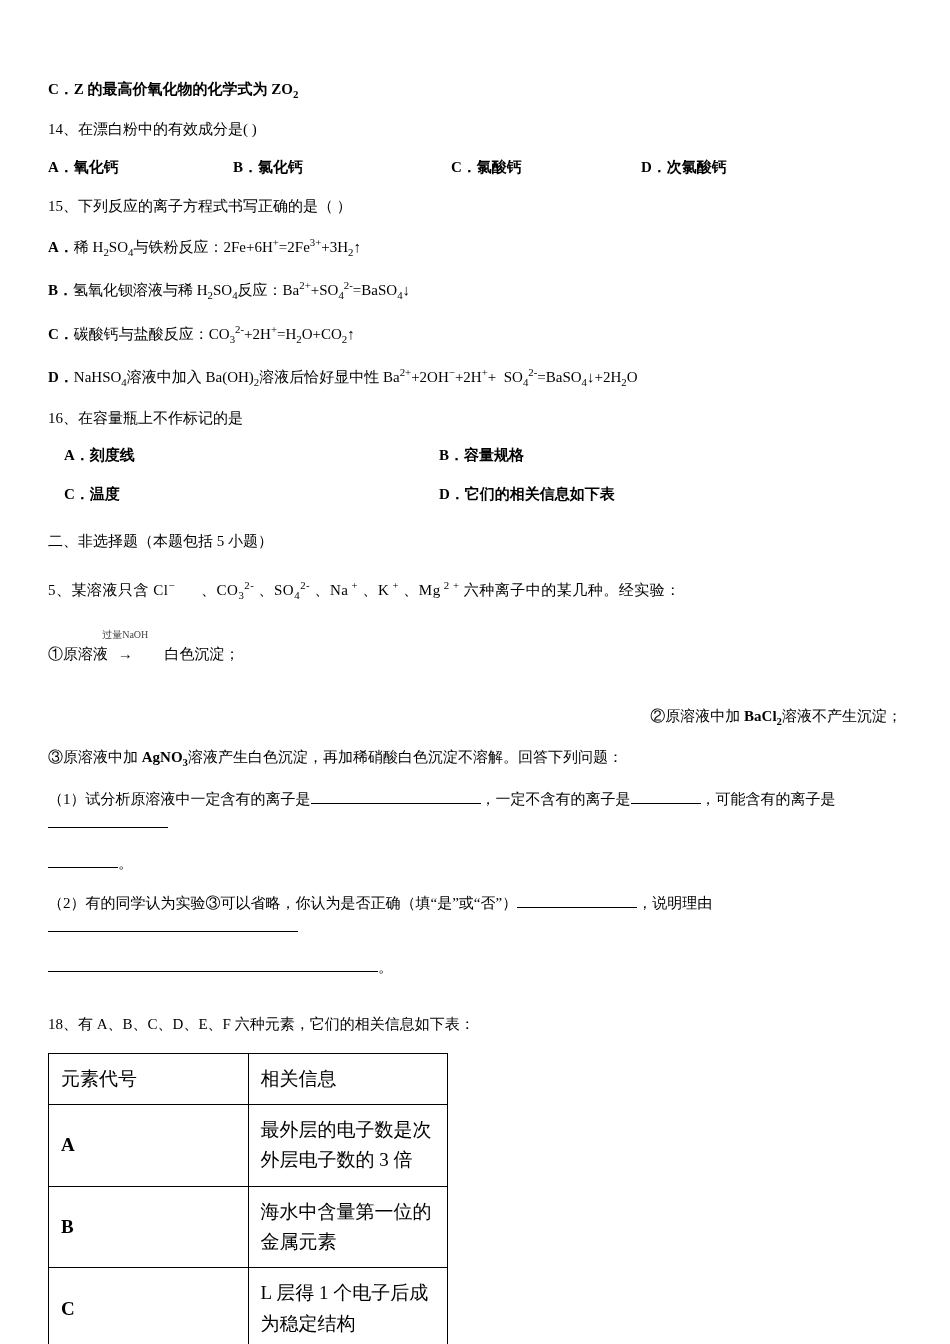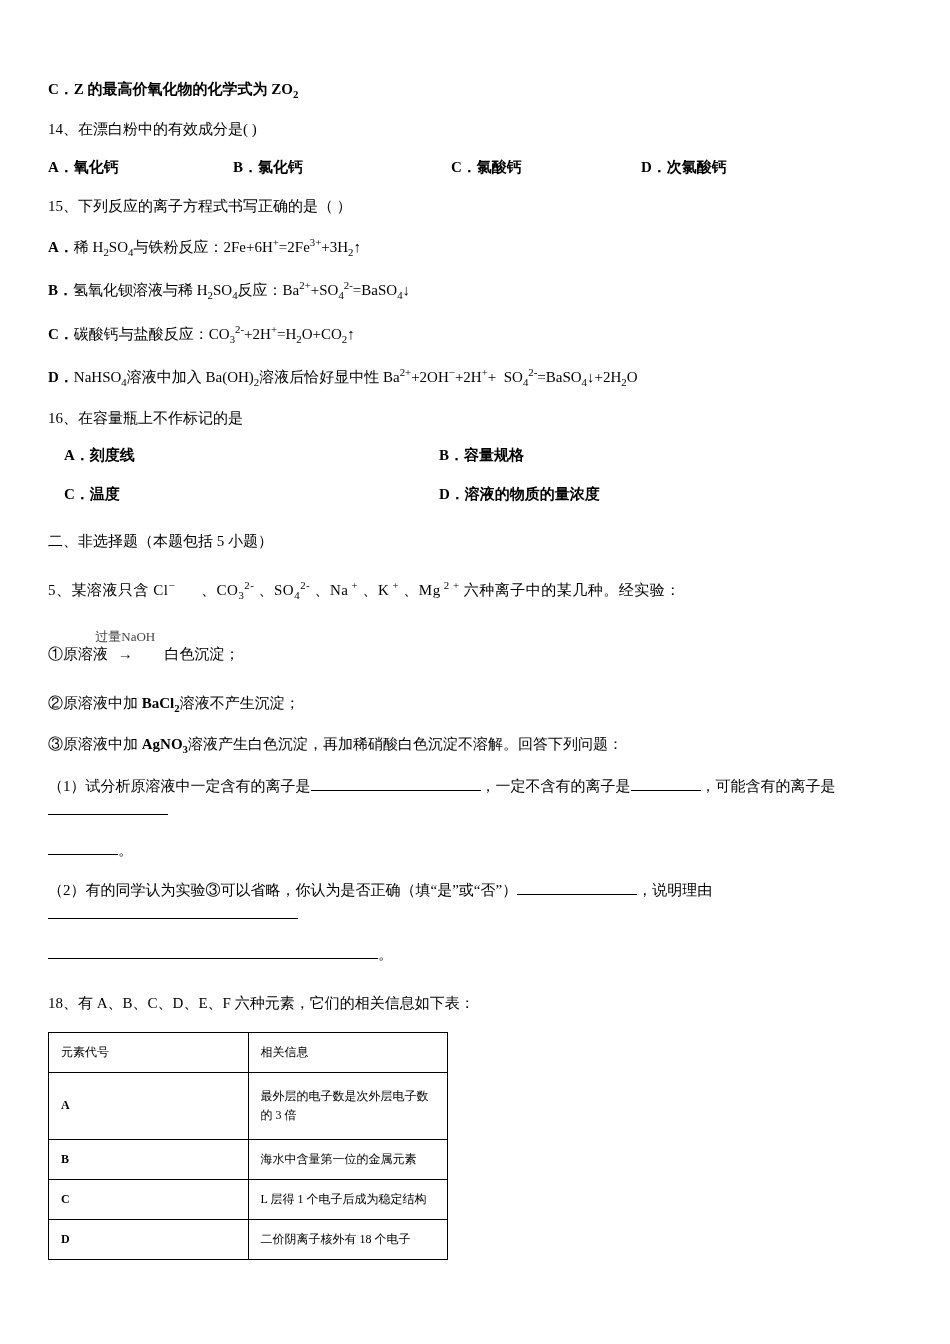--- a/index.html
+++ b/index.html
@@ -61,42 +61,42 @@
     display: inline-block;
     text-align: center;
     margin: 0 6px;
     position: relative;
   }
   .arrow-label {
     position: absolute;
     top: -16px;
     left: 50%;
     transform: translateX(-50%);
-    font-size: 13px;
+    font-size: 10px;
     white-space: nowrap;
     color: #444;
   }
   .q17-ion { letter-spacing: 0.5px; }
   .bigspace { display:inline-block; width: 26px; }
 
   .blank-sm { display:inline-block; border-bottom: 1px solid #000; width: 70px; }
   .blank-md { display:inline-block; border-bottom: 1px solid #000; width: 120px; }
   .blank-lg { display:inline-block; border-bottom: 1px solid #000; width: 170px; }
 
   table.info {
     border-collapse: collapse;
     margin-top: 14px;
     width: 400px;
     table-layout: fixed;
   }
   table.info td, table.info th {
     border: 1px solid #000;
     padding: 10px 12px;
     vertical-align: middle;
-    font-size: 12px;
+    font-size: 19px;
     line-height: 1.6;
     text-align: left;
     font-weight: normal;
   }
   table.info td.code {
     width: 96px;
     font-weight: bold;
   }
   table.info tr.hdr td { font-weight: normal; }
   table.info td.code-hdr { font-weight: normal; }
@@ -133,60 +133,60 @@
     <span class="bold">D．</span>NaHSO<sub>4</sub>溶液中加入 Ba(OH)<sub>2</sub>溶液后恰好显中性 Ba<sup>2+</sup>+2OH<sup>−</sup>+2H<sup>+</sup>+&nbsp; SO<sub>4</sub><sup>2-</sup>=BaSO<sub>4</sub>↓+2H<sub>2</sub>O
   </div>
 
   <div class="qline">16、在容量瓶上不作标记的是</div>
   <div class="opt2 bold">
     <div>A．刻度线</div>
     <div>B．容量规格</div>
   </div>
   <div class="opt2 bold">
     <div>C．温度</div>
-    <div>D．溶液的物质的量浓度</div>
+    <div>D．它们的相关信息如下表</div>
   </div>
 
   <div class="qline" style="margin-top:26px;">二、非选择题（本题包括 5 小题）</div>
 
   <div class="qline q17-ion" style="margin-top:24px;">
     <span>5、某溶液只含 Cl</span><sup>−</sup><span class="bigspace"></span><span>、CO</span><sub>3</sub><sup>2-</sup><span>&nbsp;</span><span>、SO</span><sub>4</sub><sup>2-</sup><span>&nbsp;</span><span>、Na</span><sup>&nbsp;+</sup><span>&nbsp;</span><span>、K</span><sup>&nbsp;+</sup><span>&nbsp;</span><span>、Mg</span><sup>&nbsp;2&nbsp;+</sup><span>&nbsp;</span><span>六种离子中的某几种。经实验：</span>
   </div>
 
   <div class="qline" style="margin-top:40px;">
     <span>①原溶液</span>
     <span class="arrow-wrap">
       <span class="arrow-label">过量NaOH</span>
       <span>→</span>
     </span>
     <span style="margin-left:22px;">白色沉淀；</span>
   </div>
 
-  <div class="qline" style="margin-top:26px;">
+  <div class="qline" style="margin-top:39px;text-align:right;">
     ②原溶液中加 <span class="bold">BaCl<sub>2</sub></span>溶液不产生沉淀；
   </div>
   <div class="qline">
     ③原溶液中加 <span class="bold">AgNO<sub>3</sub></span>溶液产生白色沉淀，再加稀硝酸白色沉淀不溶解。回答下列问题：
   </div>
 
   <div class="sub-line">
     <span>（1）试分析原溶液中一定含有的离子是</span><span class="blank-lg"></span><span>，一定不含有的离子是</span><span class="blank-sm"></span><span>，可能含有的离子是</span><span class="blank-md"></span>
   </div>
   <div class="sub-line">
     <span class="blank-sm"></span><span>。</span>
   </div>
 
   <div class="sub-line" style="margin-top:14px;">
     <span>（2）有的同学认为实验③可以省略，你认为是否正确（填“是”或“否”）</span><span class="blank-md"></span><span>，说明理由</span><span class="blank-lg" style="width:250px;"></span>
   </div>
   <div class="sub-line">
     <span class="blank-lg" style="width:330px;"></span><span>。</span>
   </div>
 
-  <div class="qline" style="margin-top:26px;">18、有 A、B、C、D、E、F 六种元素，它们的相关信息如下表：</div>
+  <div class="qline" style="margin-top:34px;">18、有 A、B、C、D、E、F 六种元素，它们的相关信息如下表：</div>
 
   <table class="info">
     <tbody>
       <tr class="hdr">
         <td class="code-hdr">元素代号</td>
         <td>相关信息</td>
       </tr>
       <tr class="tall">
         <td class="code">A</td>
         <td>最外层的电子数是次外层电子数的 3 倍</td>

